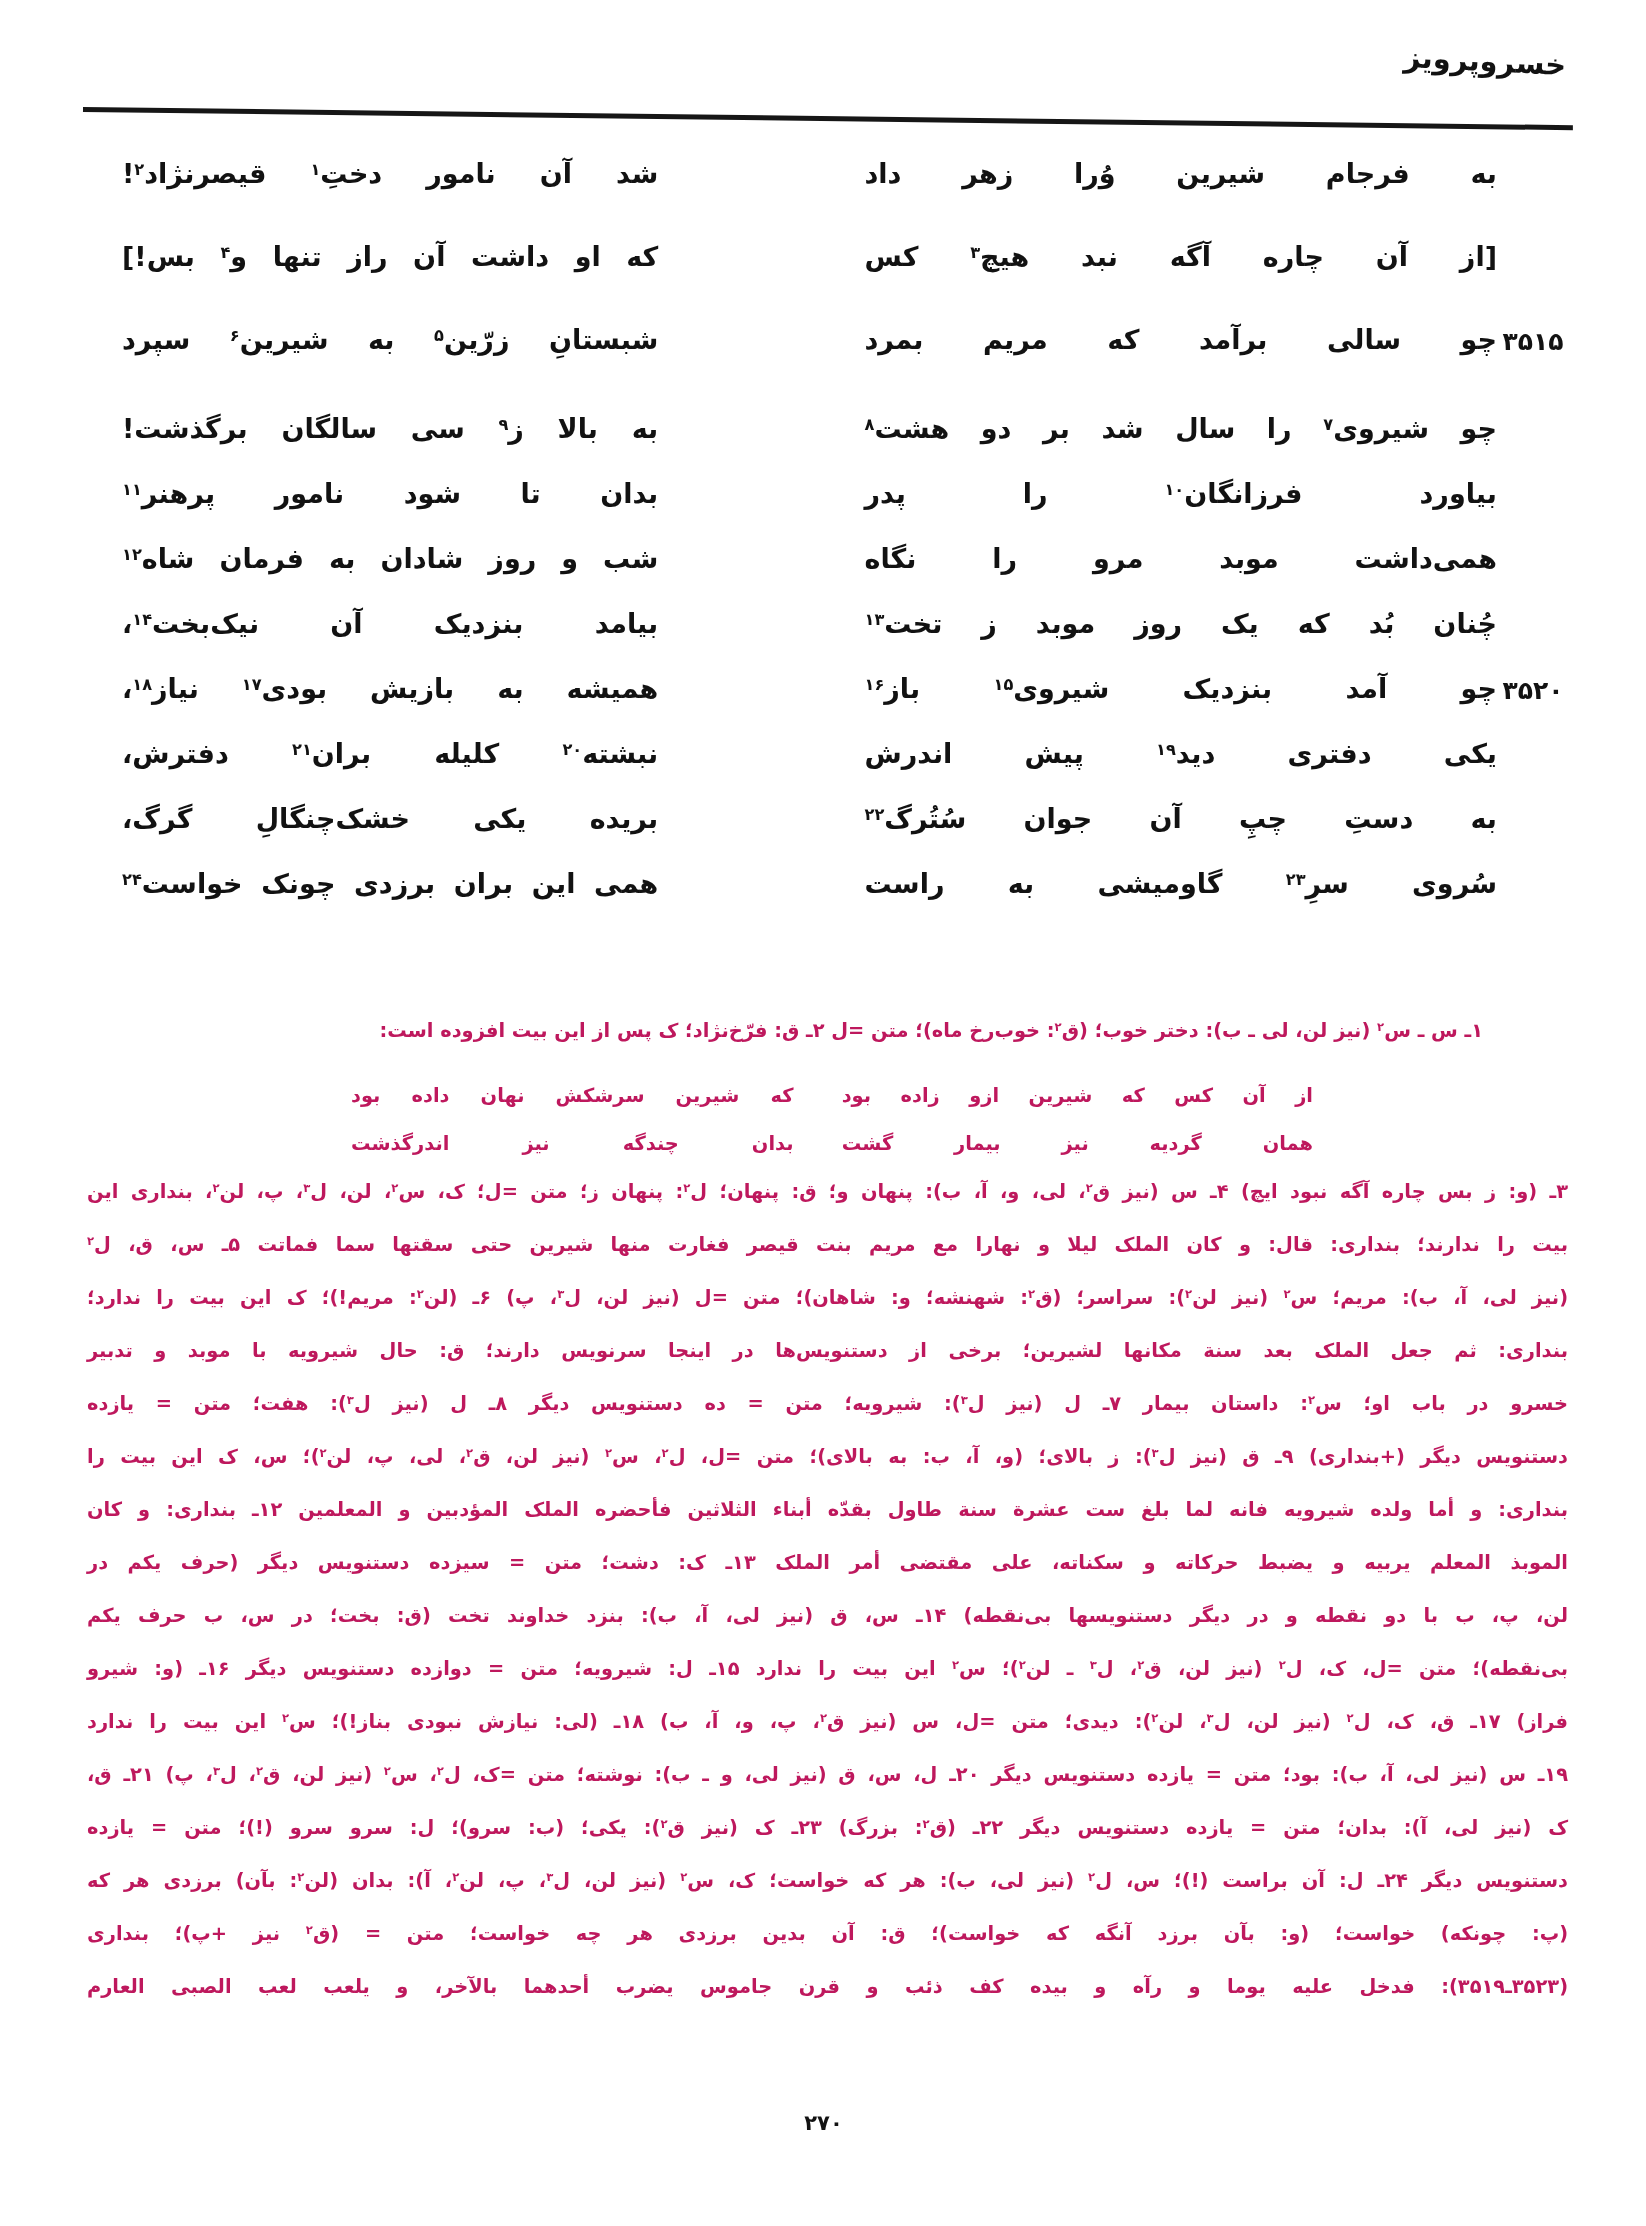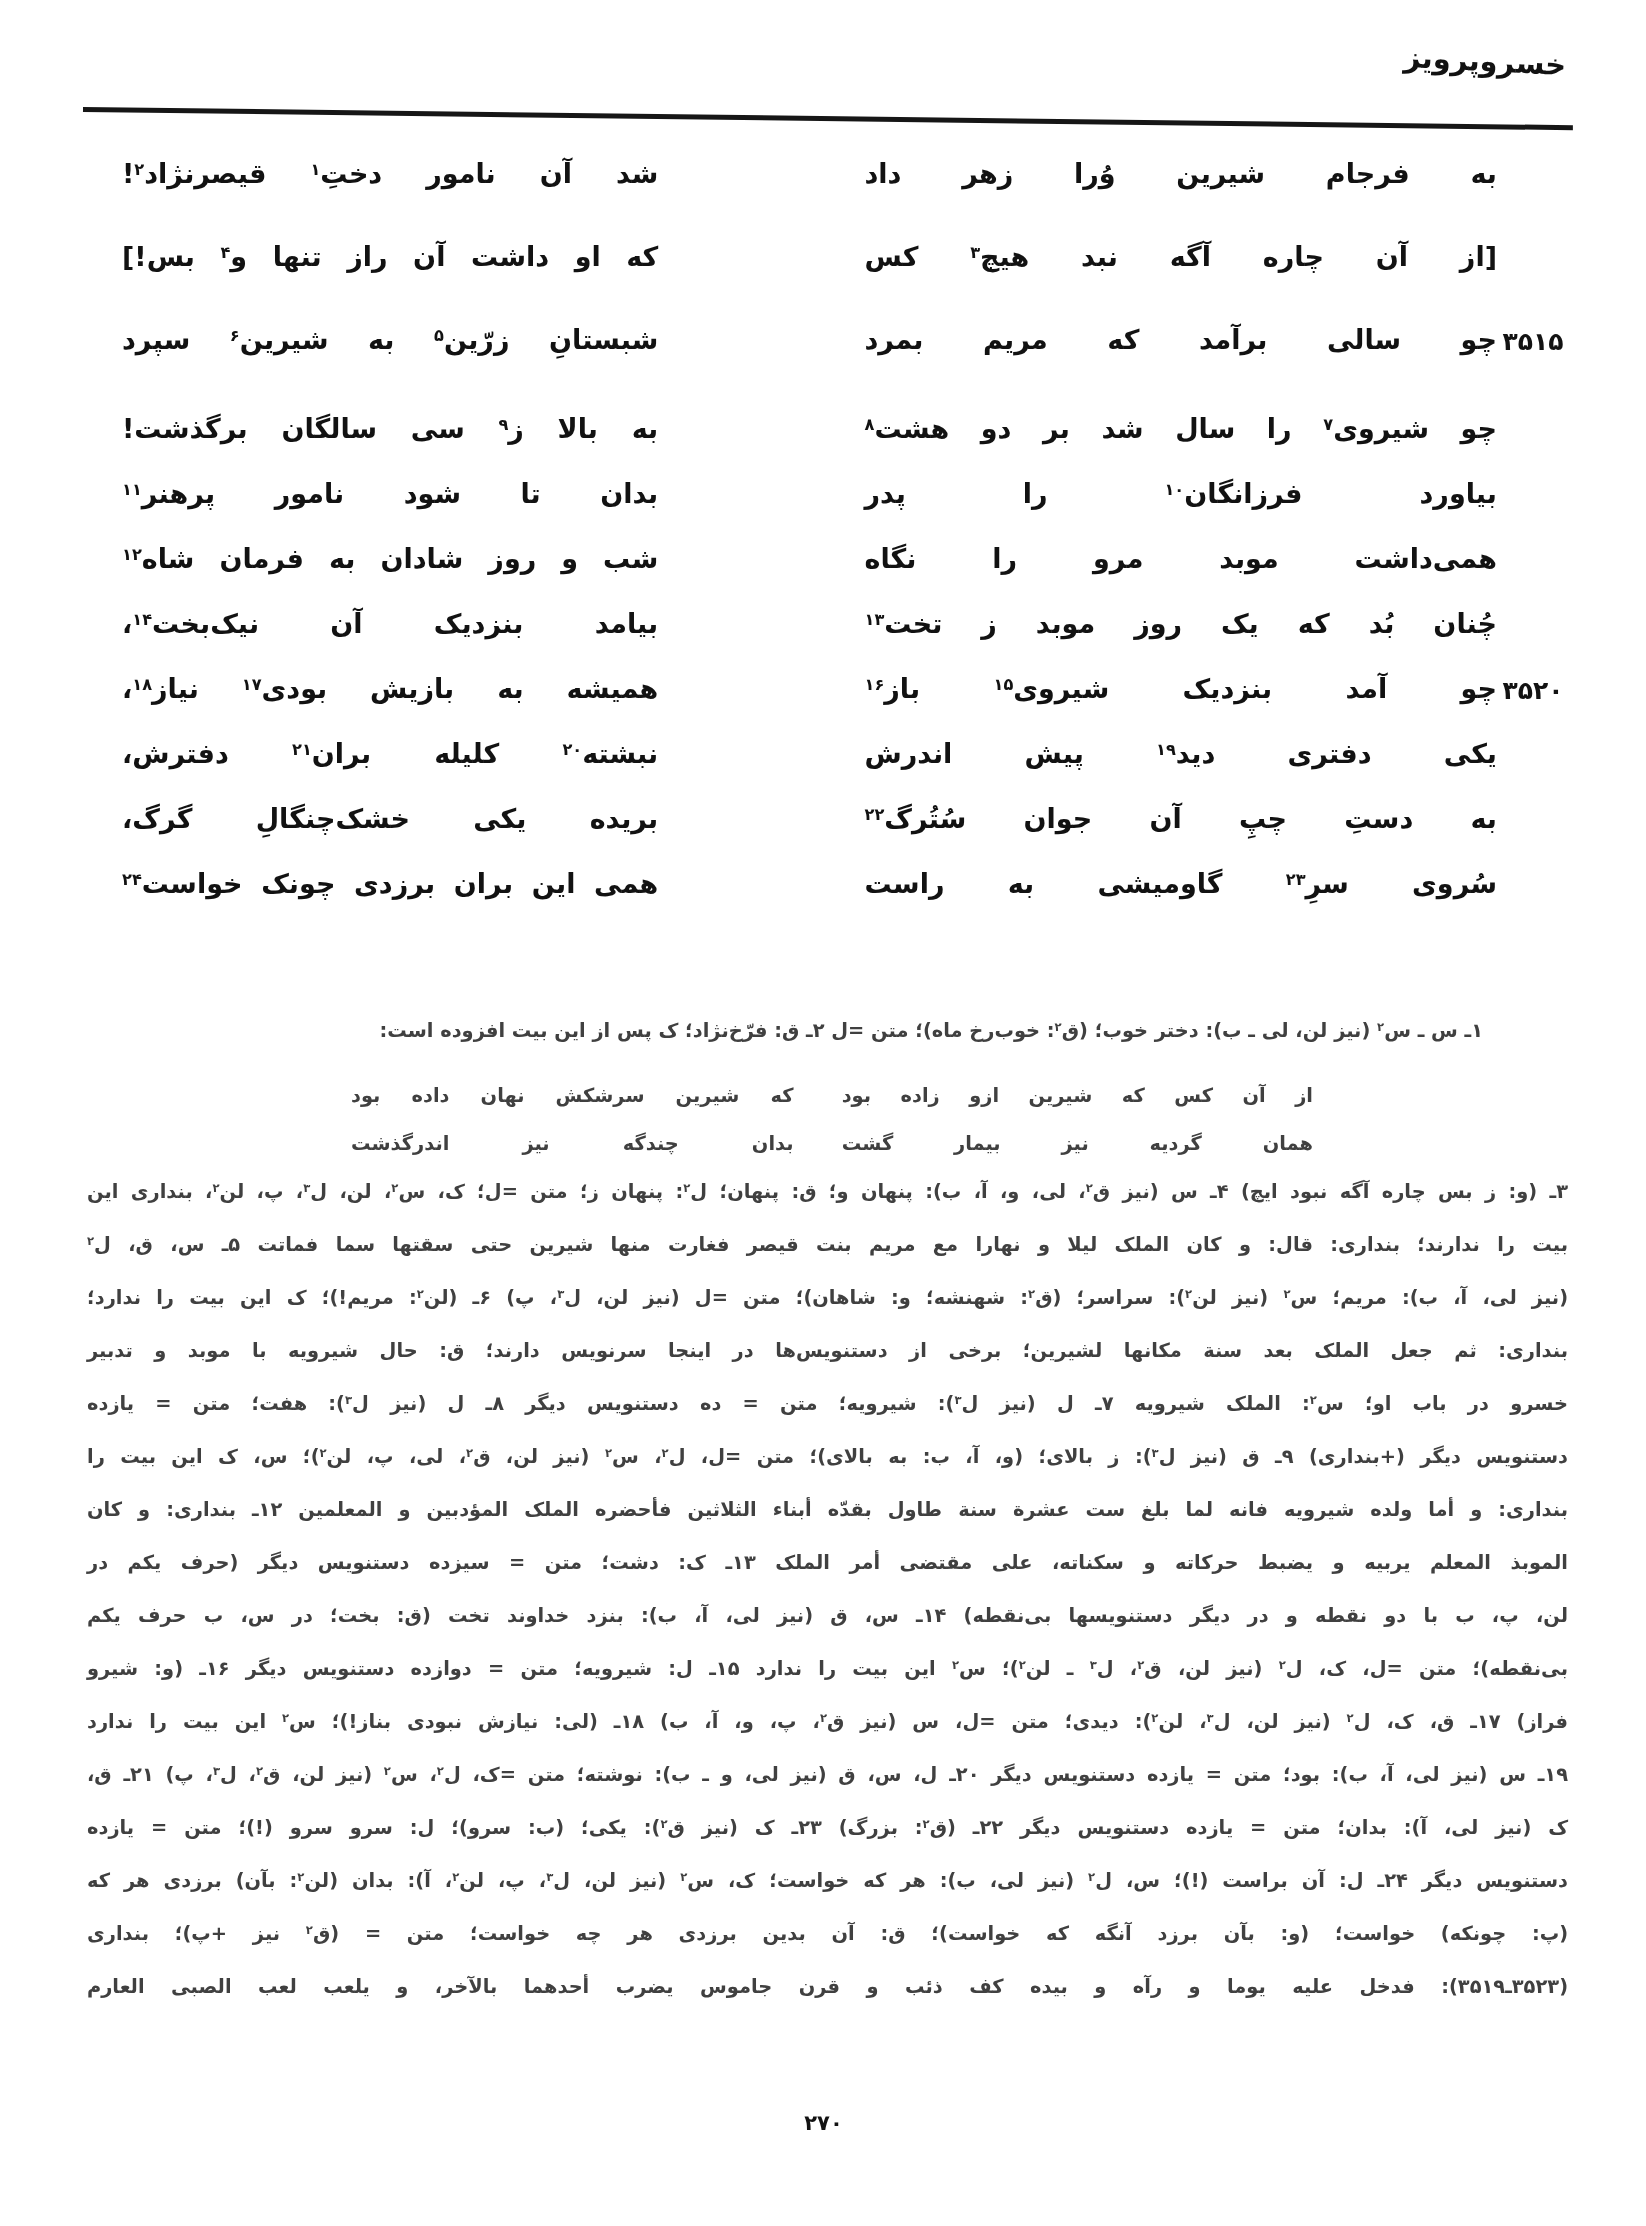--- a/index.html
+++ b/index.html
@@ -29,21 +29,21 @@
   .couplet:nth-of-type(n+4){margin-bottom:28px;}
   .couplet.stanza-gap{margin-top:52px;}
   .verse-no{position:absolute;right:0;top:1.8px;width:72px;text-align:center;font-size:25px;}
   .hemi{text-align:justify;text-align-last:justify;white-space:normal;}
   .hemi-r{width:46%;}
   .hemi-l{width:39%;}
   sup{font-size:0.60em;line-height:0;vertical-align:8.3px;}
   
   .apparatus{
     position:absolute;top:1017px;right:79px;left:87px;direction:rtl;
-    font-size:19.4px;font-weight:bold;color:#404040;
+    font-size:19.4px;font-weight:bold;color:#be185d;
   }
   .fn-first{text-align:right;padding-right:85px;line-height:28px;margin-bottom:37px;}
   .fn-couplets{margin:0;}
   .fn-couplet{display:flex;justify-content:space-between;
     padding-right:255px;padding-left:264px;margin-bottom:20px;line-height:28px;}
   .fn-couplet .fc{text-align:justify;text-align-last:justify;}
   .fn-couplet .fc-r{width:49%;margin-left:16px;}
   .fn-couplet .fc-l{width:46%;}
   .fn-lines{margin-top:7px;}
   .fn-line{text-align:justify;text-align-last:justify;line-height:27px;margin-bottom:26px;}
@@ -150,21 +150,21 @@
     <div class="fn-lines">
 
         <div class="fn-line"><span>۳ـ (و: ز بس چاره آگه نبود ایچ) ۴ـ س (نیز ق</span><sup>۲</sup><span>، لی، و، آ، ب): پنهان و؛ ق: پنهان؛ ل</span><sup>۲</sup><span>: پنهان ز؛ متن =ل؛ ک، س</span><sup>۲</sup><span>، لن، ل</span><sup>۳</sup><span>، پ، لن</span><sup>۲</sup><span>، بنداری این</span></div>
 
         <div class="fn-line"><span>بیت را ندارند؛ بنداری: قال: و کان الملک لیلا و نهارا مع مریم بنت قیصر فغارت منها شیرین حتی سقتها سما فماتت ۵ـ س، ق، ل</span><sup>۲</sup></div>
 
         <div class="fn-line"><span>(نیز لی، آ، ب): مریم؛ س</span><sup>۲</sup><span> (نیز لن</span><sup>۲</sup><span>): سراسر؛ (ق</span><sup>۲</sup><span>: شهنشه؛ و: شاهان)؛ متن =ل (نیز لن، ل</span><sup>۳</sup><span>، پ) ۶ـ (لن</span><sup>۲</sup><span>: مریم!)؛ ک این بیت را ندارد؛</span></div>
 
         <div class="fn-line"><span>بنداری: ثم جعل الملک بعد سنة مکانها لشیرین؛ برخی از دستنویس‌ها در اینجا سرنویس دارند؛ ق: حال شیرویه با موبد و تدبیر</span></div>
 
-        <div class="fn-line"><span>خسرو در باب او؛ س</span><sup>۲</sup><span>: الملک شیرویه ۷ـ ل (نیز ل</span><sup>۳</sup><span>): شیرویه؛ متن = ده دستنویس دیگر ۸ـ ل (نیز ل</span><sup>۳</sup><span>): هفت؛ متن = یازده</span></div>
+        <div class="fn-line"><span>خسرو در باب او؛ س</span><sup>۲</sup><span>: داستان بیمار ۷ـ ل (نیز ل</span><sup>۳</sup><span>): شیرویه؛ متن = ده دستنویس دیگر ۸ـ ل (نیز ل</span><sup>۳</sup><span>): هفت؛ متن = یازده</span></div>
 
         <div class="fn-line"><span>دستنویس دیگر (+بنداری) ۹ـ ق (نیز ل</span><sup>۳</sup><span>): ز بالای؛ (و، آ، ب: به بالای)؛ متن =ل، ل</span><sup>۲</sup><span>، س</span><sup>۲</sup><span> (نیز لن، ق</span><sup>۲</sup><span>، لی، پ، لن</span><sup>۲</sup><span>)؛ س، ک این بیت را</span></div>
 
 
         <div class="fn-line"><span>بنداری: و أما ولده شیرویه فانه لما بلغ ست عشرة سنة طاول بقدّه أبناء الثلاثین فأحضره الملک المؤدبین و المعلمین ۱۲ـ بنداری: و کان</span></div>
 
         <div class="fn-line"><span>الموبذ المعلم یربیه و یضبط حرکاته و سکناته، علی مقتضی أمر الملک ۱۳ـ ک: دشت؛ متن = سیزده دستنویس دیگر (حرف یکم در</span></div>
 
         <div class="fn-line"><span>لن، پ، ب با دو نقطه و در دیگر دستنویسها بی‌نقطه) ۱۴ـ س، ق (نیز لی، آ، ب): بنزد خداوند تخت (ق: بخت؛ در س، ب حرف یکم</span></div>
 

